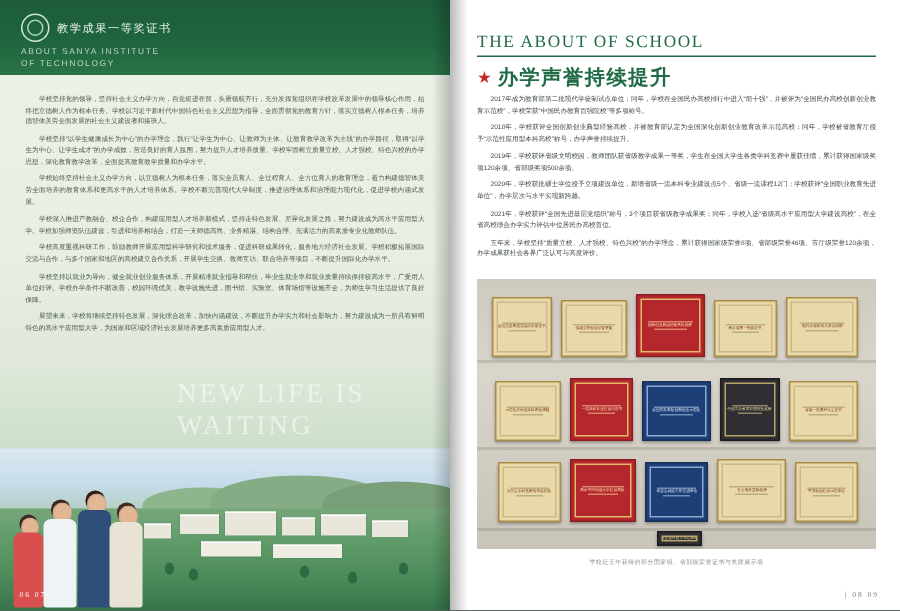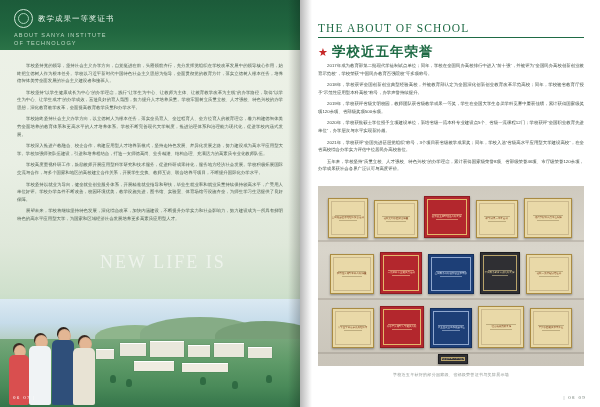--- a/index.html
+++ b/index.html
@@ -75,21 +75,21 @@
     margin: 0 0 4px 0;
     font-size: 4.4px;
     line-height: 1.72;
     color: #4b5a4e;
     text-align: justify;
     text-indent: 9px;
   }
 
   .watermark {
     position: absolute;
-    left: 100px; top: 252px;
+    left: 118px; top: 252px;
     font-size: 18px;
     letter-spacing: 2px;
     color: rgba(255,255,255,0.55);
     font-family: "Liberation Serif", serif;
     line-height: 1.15;
     pointer-events: none;
   }
 
   
   .scenic {
@@ -336,20 +336,21 @@
       <p>学校坚持“以学生健康成长为中心”的办学理念，践行“让学生为中心、让教师为主体、让教育教学改革为主线”的办学路径，取得“以学生为中心、让学生成才”的办学成效，营造良好的育人氛围，努力提升人才培养质量。学校牢固树立质量立校、人才强校、特色兴校的办学思想，深化教育教学改革，全面提高教育教学质量和办学水平。</p>
       <p>学校始终坚持社会主义办学方向，以立德树人为根本任务，落实全员育人、全过程育人、全方位育人的教育理念，着力构建德智体美劳全面培养的教育体系和更高水平的人才培养体系。学校不断完善现代大学制度，推进治理体系和治理能力现代化，促进学校内涵式发展。</p>
       <p>学校深入推进产教融合、校企合作，构建应用型人才培养新模式，坚持走特色发展、差异化发展之路，努力建设成为高水平应用型大学。学校加强师资队伍建设，引进和培养相结合，打造一支师德高尚、业务精湛、结构合理、充满活力的高素质专业化教师队伍。</p>
       <p>学校高度重视科研工作，鼓励教师开展应用型科学研究和技术服务，促进科研成果转化，服务地方经济社会发展。学校积极拓展国际交流与合作，与多个国家和地区的高校建立合作关系，开展学生交换、教师互访、联合培养等项目，不断提升国际化办学水平。</p>
       <p>学校坚持以就业为导向，健全就业创业服务体系，开展精准就业指导和帮扶，毕业生就业率和就业质量持续保持较高水平，广受用人单位好评。学校办学条件不断改善，校园环境优美，教学设施先进，图书馆、实验室、体育场馆等设施齐全，为师生学习生活提供了良好保障。</p>
       <p>展望未来，学校将继续坚持特色发展，深化综合改革，加快内涵建设，不断提升办学实力和社会影响力，努力建设成为一所具有鲜明特色的高水平应用型大学，为国家和区域经济社会发展培养更多高素质应用型人才。</p>
     </div>
 
     <div class="watermark">
       <div>NEW LIFE IS</div>
+      <div>WAITING</div>
     </div>
 
     <div class="scenic">
       <div class="sky"></div>
       <div class="hill h3"></div>
       <div class="hill h1"></div>
       <div class="hill h2"></div>
       <div class="campus">
         <div class="bldg" style="left:120px;top:4px;width:26px;height:12px;"></div>
         <div class="bldg" style="left:150px;top:2px;width:34px;height:15px;"></div>
@@ -395,21 +396,21 @@
     <div class="page-num-left">06 07 |</div>
   </div>
 
   <div class="right-page">
 
     <div class="hdr">
       <div class="hdr-en">THE ABOUT OF SCHOOL</div>
       <div class="hdr-rule"></div>
       <div class="hdr-cn-row">
         <span class="hdr-star">★</span>
-        <span class="hdr-cn">学校近五年荣誉</span>
+        <span class="hdr-cn">办学声誉持续提升</span>
       </div>
     </div>
 
     <div class="right-body">
       <p>2017年成为教育部第二批现代学徒制试点单位；同年，学校在全国民办高校排行中进入“前十强”，并被评为“全国民办高校创新创业教育示范校”，学校荣获“中国民办教育百强院校”等多项称号。</p>
       <p>2018年，学校获评全国创新创业典型经验高校，并被教育部认定为全国深化创新创业教育改革示范高校；同年，学校被省教育厅授予“示范性应用型本科高校”称号，办学声誉持续提升。</p>
       <p>2019年，学校获评省级文明校园，教师团队获省级教学成果一等奖，学生在全国大学生各类学科竞赛中屡获佳绩，累计获得国家级奖项120余项、省部级奖项500余项。</p>
       <p>2020年，学校获批硕士学位授予立项建设单位，新增省级一流本科专业建设点5个、省级一流课程12门；学校获评“全国职业教育先进单位”，办学层次与水平实现新跨越。</p>
       <p>2021年，学校获评“全国先进基层党组织”称号，3个项目获省级教学成果奖；同年，学校入选“省级高水平应用型大学建设高校”，在全省高校综合办学实力评估中位居民办高校首位。</p>
       <p>五年来，学校坚持“质量立校、人才强校、特色兴校”的办学理念，累计获得国家级荣誉8项、省部级荣誉46项、市厅级荣誉120余项，办学成果获社会各界广泛认可与高度评价。</p>

